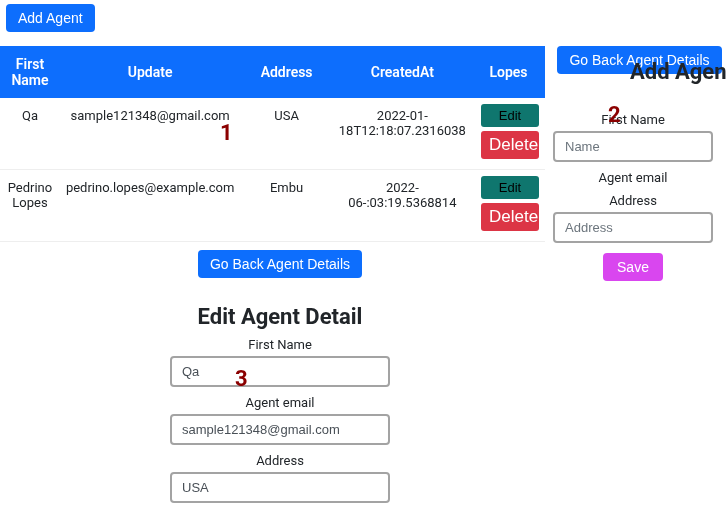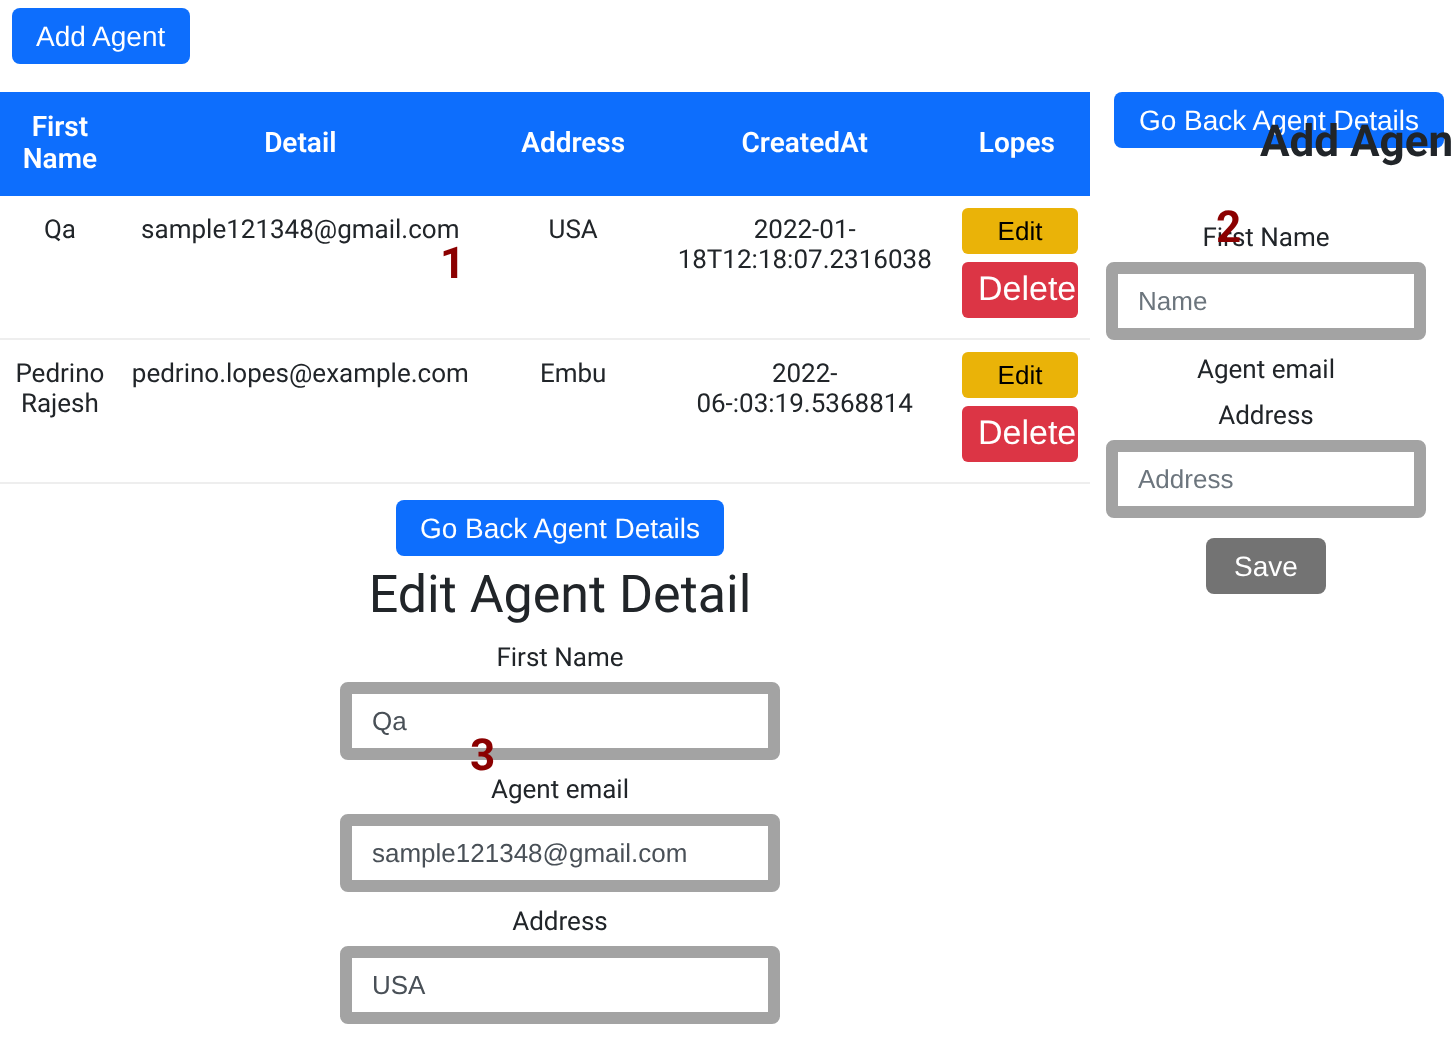--- a/index.html
+++ b/index.html
@@ -1,36 +1,36 @@
 <!DOCTYPE html>
 <html><head>
 <meta charset="utf-8">
 <style>
 * { box-sizing: border-box; margin: 0; padding: 0; }
 body { font-family: -apple-system, BlinkMacSystemFont, "Segoe UI", Roboto, Arial, sans-serif; font-size: 14px; color: #212529; width: 726px; height: 526px; overflow: hidden; position: relative; background: #fff; }
 .btn { display: inline-block; padding: 6px 12px; border: none; border-radius: 4px; cursor: pointer; font-size: 14px; color: #fff; }
 .btn-primary { background: #0d6efd; }
-.btn-info { background: #eab308; color: #000; padding: 4px 10px; border-radius: 3px; font-size: 13px; }
+.btn-info { background: #0f766e; color: #000; padding: 4px 10px; border-radius: 3px; font-size: 13px; }
 .btn-danger { background: #dc3545; padding: 4px 8px; border-radius: 3px; font-size: 17px; }
-.btn-success { background: #737373; padding: 6px 14px; }
+.btn-success { background: #d946ef; padding: 6px 14px; }
 .top { padding: 4px 6px 14px 6px; }
 .main { display: flex; }
 .left { width: 545px; }
 .right { flex: 1; padding: 0 0 0 8px; }
 table { width: 100%; border-collapse: collapse; }
 th { background: #0d6efd; color: #fff; font-weight: 600; padding: 10px 6px; text-align: center; font-size: 14px; }
 td { padding: 10px 6px; text-align: center; vertical-align: top; border-bottom: 1px solid #eee; font-size: 13px; }
 td.actions { padding: 6px; }
 td.actions .btn { display: block; width: 58px; margin: 0 0 4px auto; text-align: center; }
 .form-section { text-align: center; }
-.form-control { width: 100%; padding: 6px 10px; border: 6px solid #a3a3a3; border-radius: 4px; font-size: 13px; color: #495057; }
+.form-control { width: 100%; padding: 6px 10px; border: 2px solid #a3a3a3; border-radius: 4px; font-size: 13px; color: #495057; }
 .form-control::placeholder { color: #6c757d; }
 .form-label { display: block; margin: 8px 0 4px; font-size: 13px; }
 .edit-panel { position: absolute; left: 170px; top: 250px; width: 220px; text-align: center; }
-.edit-panel h2 { font-size: 26px; font-weight: 400; line-height: 1.15; margin-top: 2px; }
+.edit-panel h2 { font-size: 22px; font-weight: 700; line-height: 1.15; margin-top: 22px; }
 .edit-panel .goback { margin-bottom: 4px; }
 .edit-panel .form-control { text-align: left; }
 .add-heading { position: absolute; right: -8px; top: 60px; font-size: 22px; font-weight: 700; text-align: center; line-height: 1.1; }
 .annot { position: absolute; color: #8b0000; font-weight: 700; font-size: 22px; pointer-events: none; }
 .annot1 { left: 220px; top: 120px; }
 .annot2 { left: 608px; top: 102px; }
 .annot3 { left: 235px; top: 366px; }
 .right .goback { margin-bottom: 30px; }
 .right .form-wrap { width: 160px; }
 </style>
@@ -40,39 +40,39 @@
 <div class="top">
   <button class="btn btn-primary">Add Agent</button>
 </div>
 
 <div class="main">
   <div class="left">
     <table>
       <thead>
         <tr>
           <th style="width:62px">First Name</th>
-          <th style="width:168px">Detail</th>
+          <th style="width:168px">Update</th>
           <th style="width:110px">Address</th>
           <th style="width:130px">CreatedAt</th>
           <th style="width:75px">Lopes</th>
         </tr>
       </thead>
       <tbody>
         <tr>
           <td>Qa</td>
           <td>sample121348@gmail.com</td>
           <td>USA</td>
           <td>2022-01-18T12:18:07.2316038</td>
           <td class="actions">
             <button class="btn btn-info">Edit</button>
             <button class="btn btn-danger">Delete</button>
           </td>
         </tr>
         <tr>
-          <td>Pedrino Rajesh</td>
+          <td>Pedrino Lopes</td>
           <td>pedrino.lopes@example.com</td>
           <td>Embu</td>
           <td>2022-06-:03:19.5368814</td>
           <td class="actions">
             <button class="btn btn-info">Edit</button>
             <button class="btn btn-danger">Delete</button>
           </td>
         </tr>
       </tbody>
     </table>

